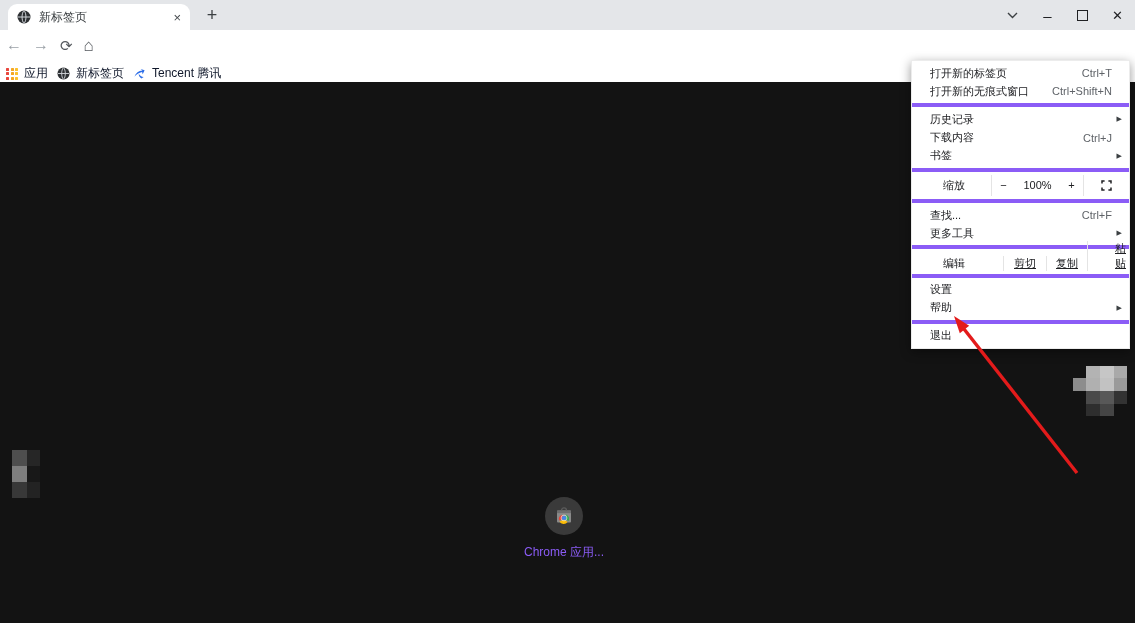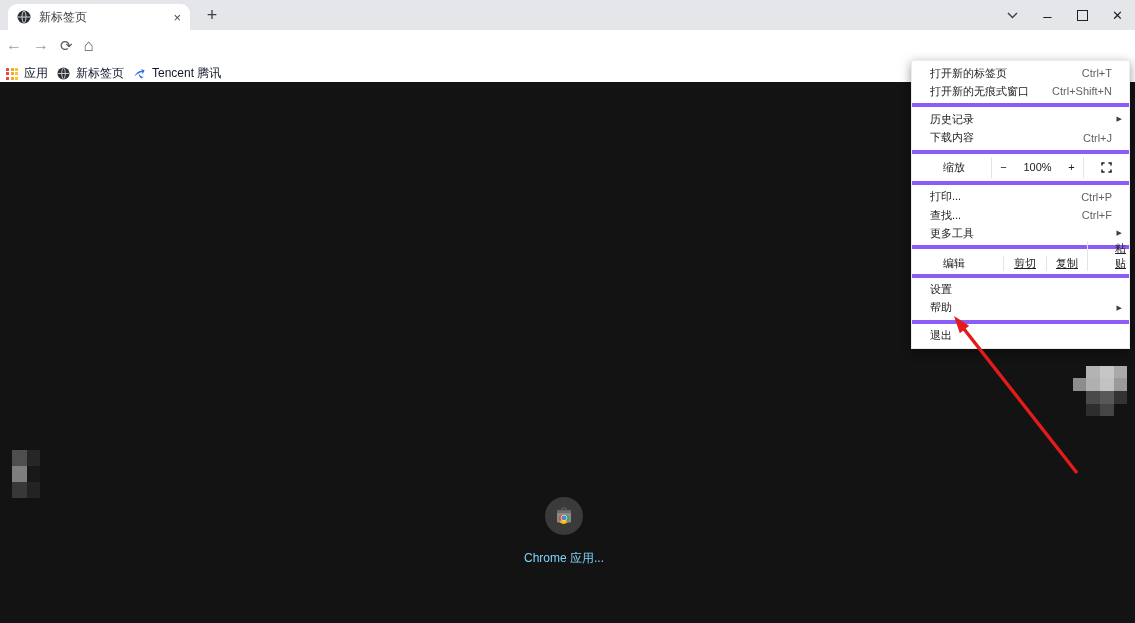--- a/index.html
+++ b/index.html
@@ -43,21 +43,21 @@
              align-items:flex-end;padding-left:6px;gap:9px;font-size:12px;color:#0f172a;}
   .bm-item{display:flex;align-items:center;gap:6px;}
   .apps-grid{display:grid;grid-template-columns:repeat(3,3px);grid-template-rows:repeat(3,3px);gap:1.5px;}
   .apps-grid i{display:block;width:3px;height:3px;border-radius:0.5px;}
 
   
   .content{position:absolute;top:82px;left:0;right:0;bottom:0;background:#131313;}
   .appwrap{position:absolute;left:504px;top:415px;width:120px;text-align:center;}
   .app-circle{width:38px;height:38px;border-radius:50%;background:#3a3a3a;margin:0 auto;
               display:flex;align-items:center;justify-content:center;}
-  .app-label{margin-top:15px;font-size:12px;color:#7dd3fc;}
+  .app-label{margin-top:9px;font-size:12px;color:#8b5cf6;}
 
   .mosaic{display:grid;z-index:6;}
   .mosaic i{display:block;}
   .mosaic-left{position:absolute;left:12px;top:368px;grid-template-columns:15px 13px;
                grid-template-rows:16px 16px 16px;}
   .mosaic-right{position:absolute;left:1073px;top:366px;grid-template-columns:13px 14px 14px 13px;
                 grid-template-rows:12px 13px 13px 12px;}
 
   
   .menu{position:absolute;left:911px;top:60px;width:219px;box-sizing:border-box;background:#fff;
@@ -224,41 +224,41 @@
     </div>
     <div class="mgroup">
       <div class="mi has-sub">
         <span class="lbl">历史记录</span>
         <span class="sub">▶</span>
       </div>
       <div class="mi">
         <span class="lbl">下载内容</span>
         <span class="sc">Ctrl+J</span>
       </div>
+      <div class="mi has-sub">
+        <span class="lbl">书签</span>
+        <span class="sub">▶</span>
+      </div>
     </div>
     <div class="mgroup">
       <div class="zoomrow">
         <span class="z-label">缩放</span>
         <span class="z-mid">
           <span>−</span>
           <span>100%</span>
           <span>+</span>
         </span>
         <span class="z-fs">
           <svg width="11" height="11" viewBox="0 0 11 11">
             <path d="M1 3.6V1h2.6 M7.4 1H10v2.6 M10 7.4V10H7.4 M3.6 10H1V7.4" fill="none" stroke="#202124" stroke-width="1.5"></path>
           </svg>
         </span>
       </div>
     </div>
     <div class="mgroup">
-      <div class="mi">
-        <span class="lbl">打印...</span>
-        <span class="sc">Ctrl+P</span>
-      </div>
       <div class="mi">
         <span class="lbl">查找...</span>
         <span class="sc">Ctrl+F</span>
       </div>
       <div class="mi has-sub">
         <span class="lbl">更多工具</span>
         <span class="sub">▶</span>
       </div>
     </div>
     <div class="mgroup">

